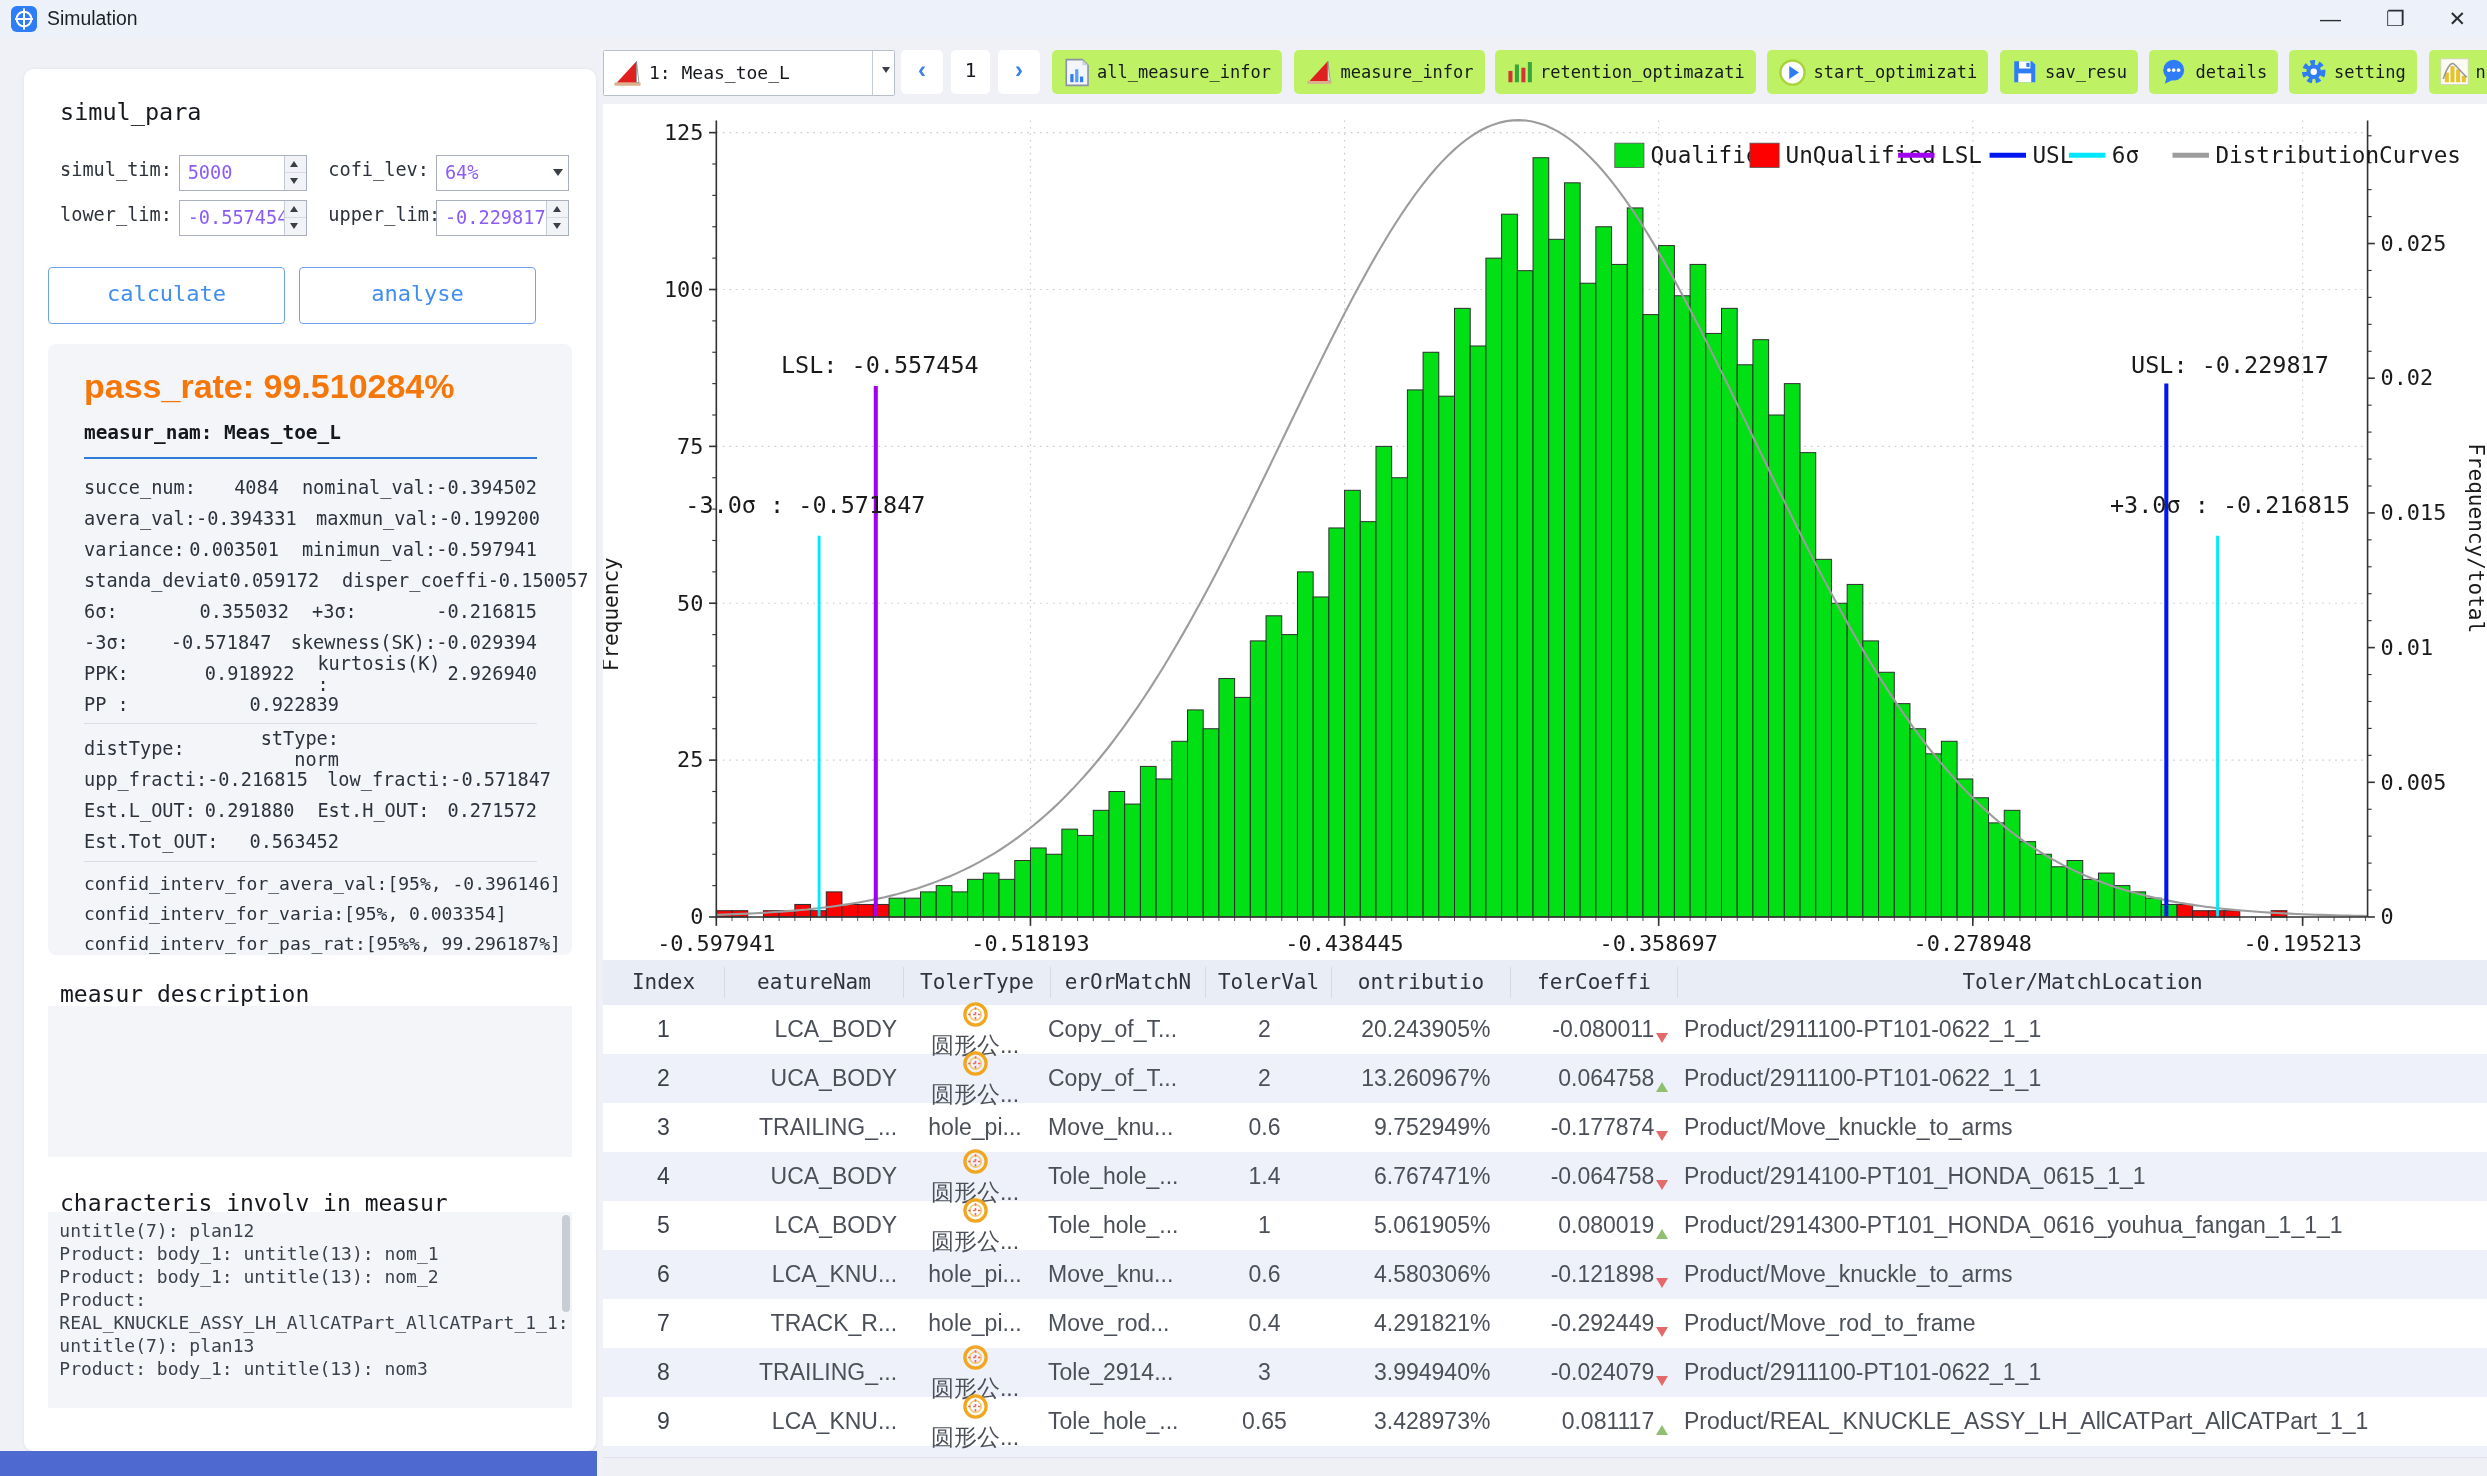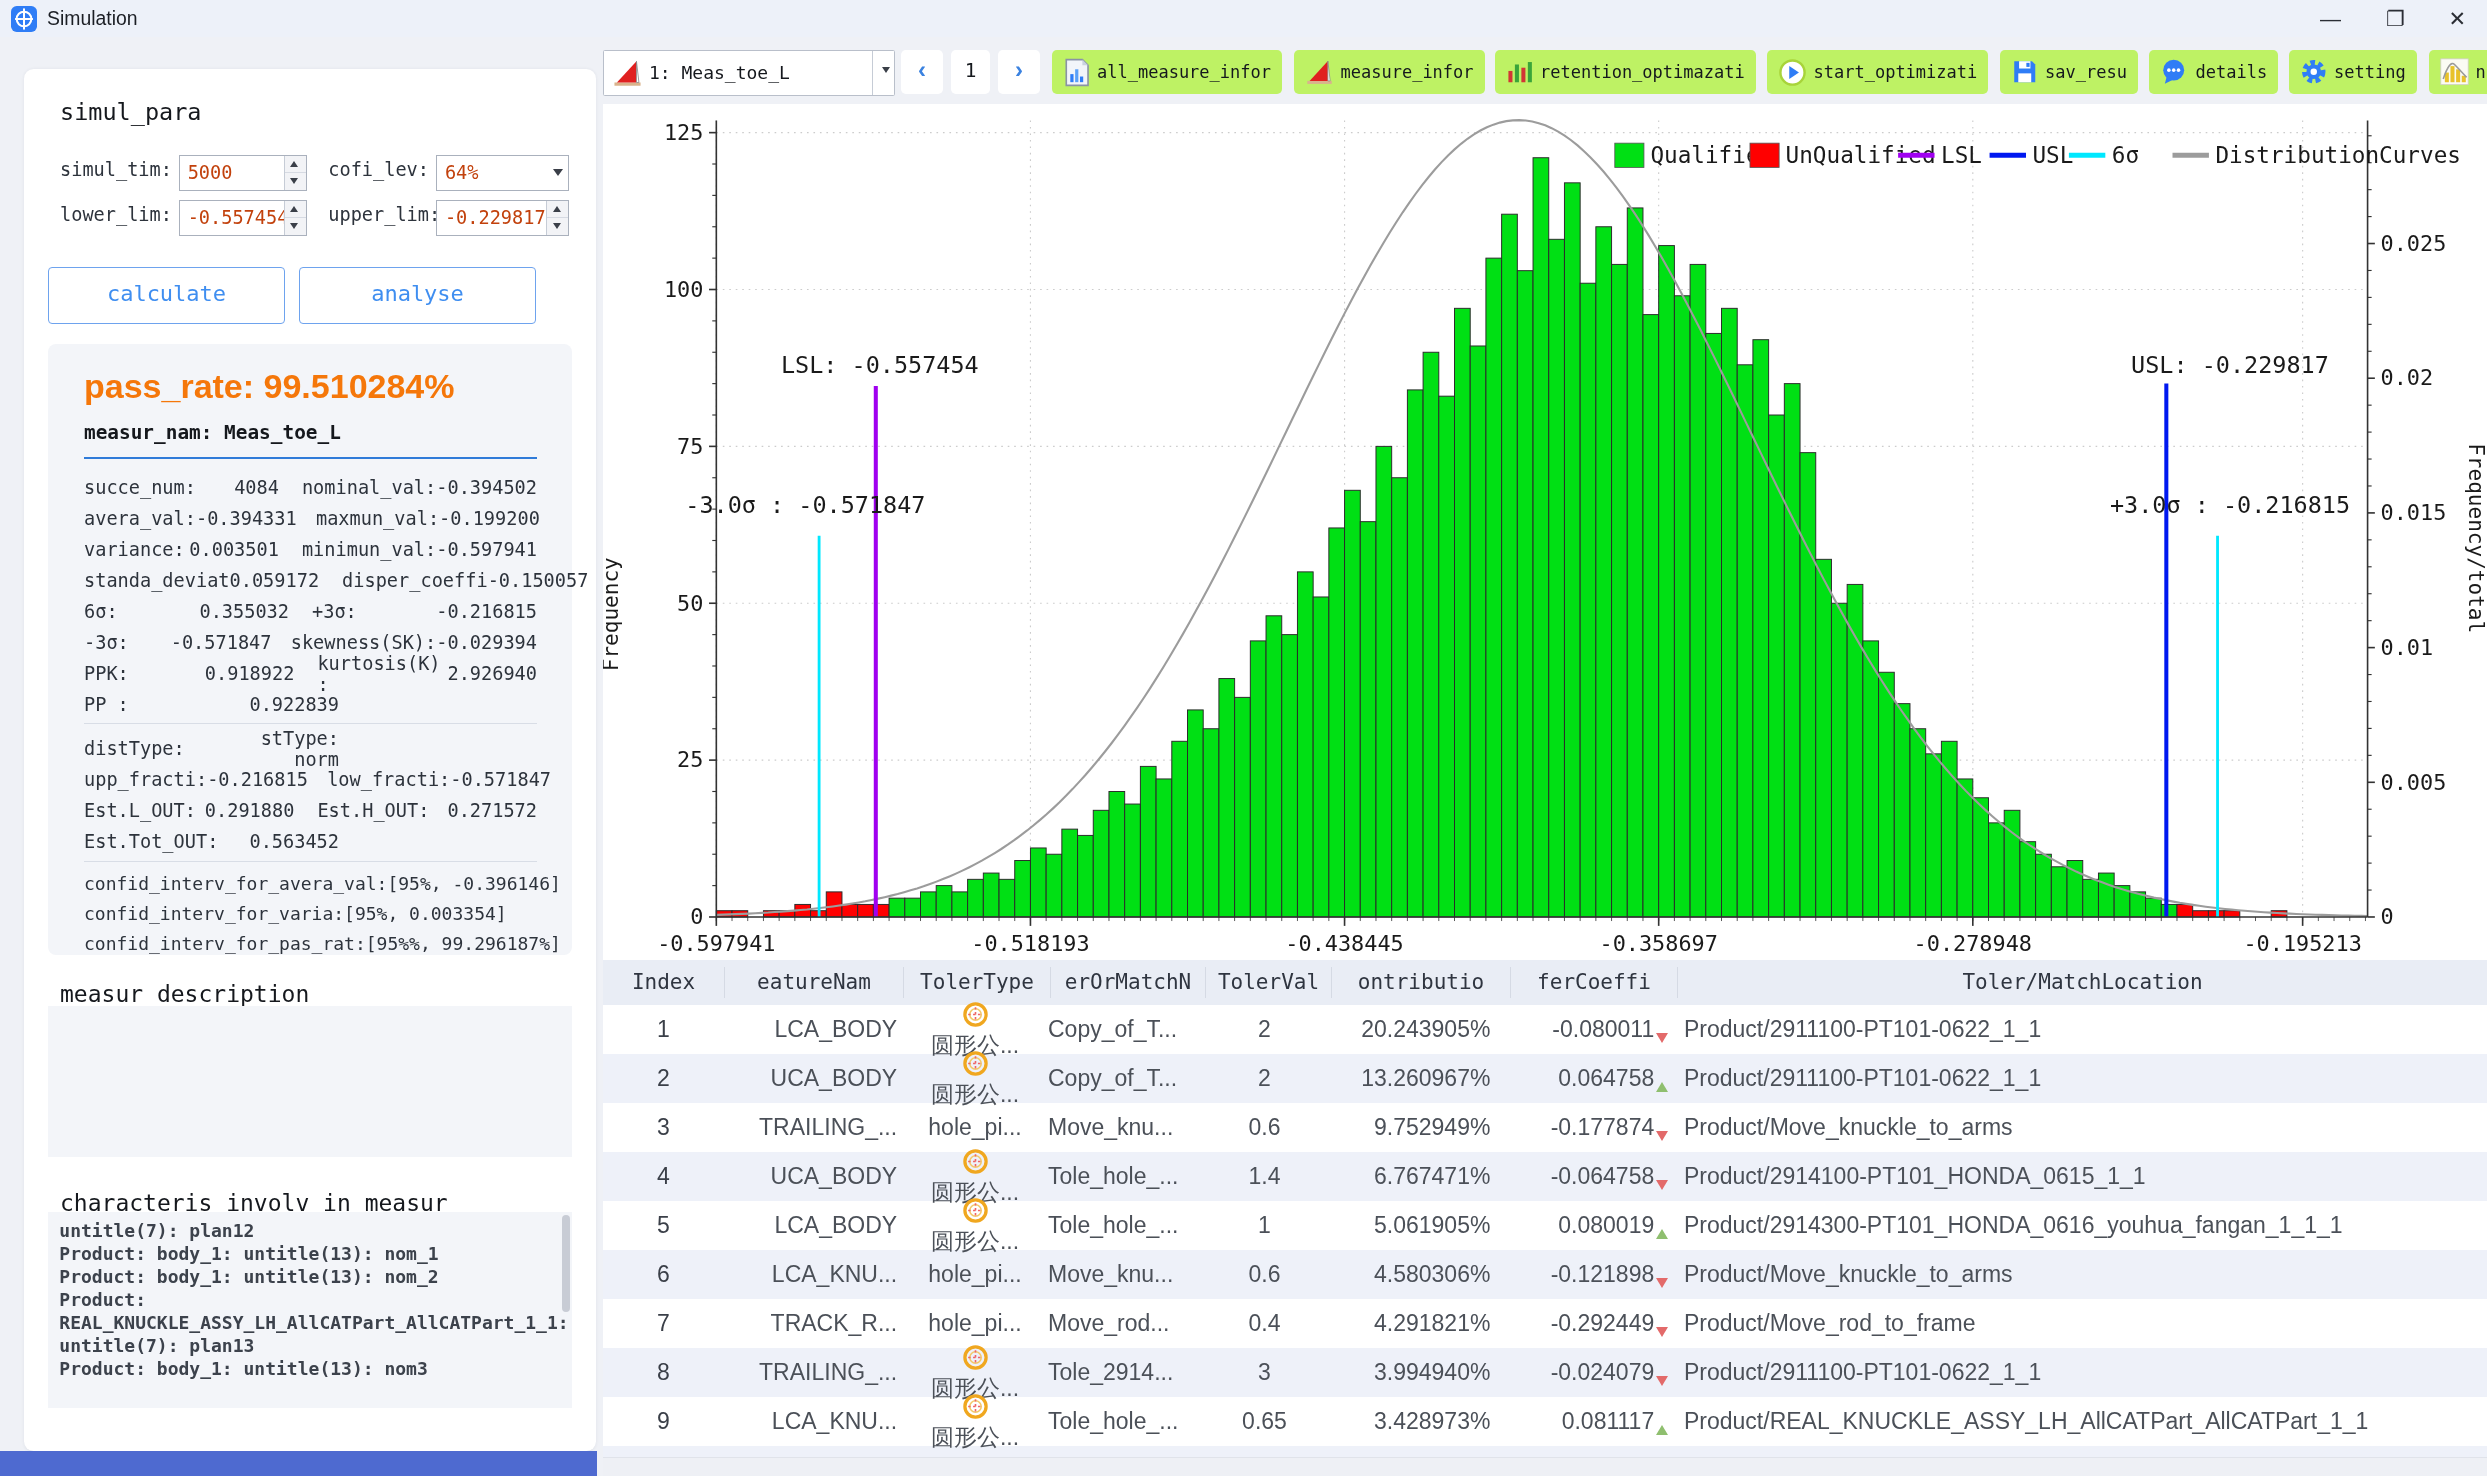--- a/index.html
+++ b/index.html
@@ -12,21 +12,21 @@
   .winbtn{position:absolute;top:4.9px;width:37px;height:27.5px;color:#2b2e35;font-size:21px;text-align:center;line-height:27.5px;}
   #btn-min{right:138px;} #btn-max{right:73px;} #btn-close{right:11.3px;}
   
   #leftcard{position:absolute;left:24px;top:69px;width:572px;height:1382px;background:#ffffff;border-radius:9.7px;
     box-shadow:0 0.8px 3.2px rgba(40,50,80,.08);}
   .lp-pad{position:absolute;left:36px;right:32px;}
   #simul-title{top:29px;font-size:23.5px;color:#15181d;}
   .fieldrow{position:absolute;left:36px;height:37px;}
   .flabel{font-size:18.6px;color:#2d333c;display:inline-block;}
   .fbox{display:inline-block;position:relative;height:34px;background:#fff;border:0.8px solid #aab1bd;vertical-align:middle;}
-  .fbox .val{position:absolute;left:8px;top:5.7px;font-size:18.6px;color:#c2410c;white-space:nowrap;}
+  .fbox .val{position:absolute;left:8px;top:5.7px;font-size:18.6px;color:#8b5cf6;white-space:nowrap;}
   .spin{position:absolute;right:0;top:0;width:21px;height:100%;border-left:0.8px solid #c6ccd6;}
   .spin div{position:absolute;left:0;width:100%;height:50%;background:#f2f3f6;}
   .spin .dn{bottom:0;top:auto;border-top:0.8px solid #d6dae2;}
   .tri-up{width:0;height:0;border-left:4.9px solid transparent;border-right:4.9px solid transparent;border-bottom:6.5px solid #3a3f48;position:absolute;left:5.7px;top:4.9px;}
   .tri-dn{width:0;height:0;border-left:4.9px solid transparent;border-right:4.9px solid transparent;border-top:6.5px solid #3a3f48;position:absolute;left:5.7px;top:4.9px;}
   .combo-arrow{position:absolute;right:4.9px;top:13px;width:0;height:0;border-left:5.7px solid transparent;border-right:5.7px solid transparent;border-top:7.3px solid #3a3f48;}
   .bluebtn{position:absolute;top:198px;height:55px;background:#fff;border:1.6px solid #6ea3ee;border-radius:4px;
     color:#3f8ef0;font-size:22px;text-align:center;line-height:52px;}
   #graypanel{position:absolute;left:24px;top:275px;width:524px;height:611px;background:#f3f5f9;border-radius:8px;}
   #passrate{position:absolute;left:36px;top:23px;font-size:34px;font-weight:bold;color:#f5770a;}
@@ -237,21 +237,21 @@
         <div>confid_interv_for_avera_val:[95%, -0.396146]</div>
         <div>confid_interv_for_varia:[95%, 0.003354]</div>
         <div>confid_interv_for_pas_rat:[95%%, 99.296187%]</div>
       </div>
   </div>
 
   <div class="sechead mono" style="top:900px;">measur_description</div>
   <div class="textarea" style="top:937px;height:151px;"></div>
 
   <div class="sechead mono" style="top:1109px;">characteris_involv_in_measur</div>
-  <div class="textarea" style="top:1143px;height:196px;font-weight:bold;">
+  <div class="textarea" style="top:1143px;height:196px;">
     <div id="charstext" class="mono">untitle(7): plan12
 Product: body_1: untitle(13): nom_1
 Product: body_1: untitle(13): nom_2
 Product:
 REAL_KNUCKLE_ASSY_LH_AllCATPart_AllCATPart_1_1:
 untitle(7): plan13
 Product: body_1: untitle(13): nom3</div>
     <div class="vscroll"></div>
   </div>
 </div>

